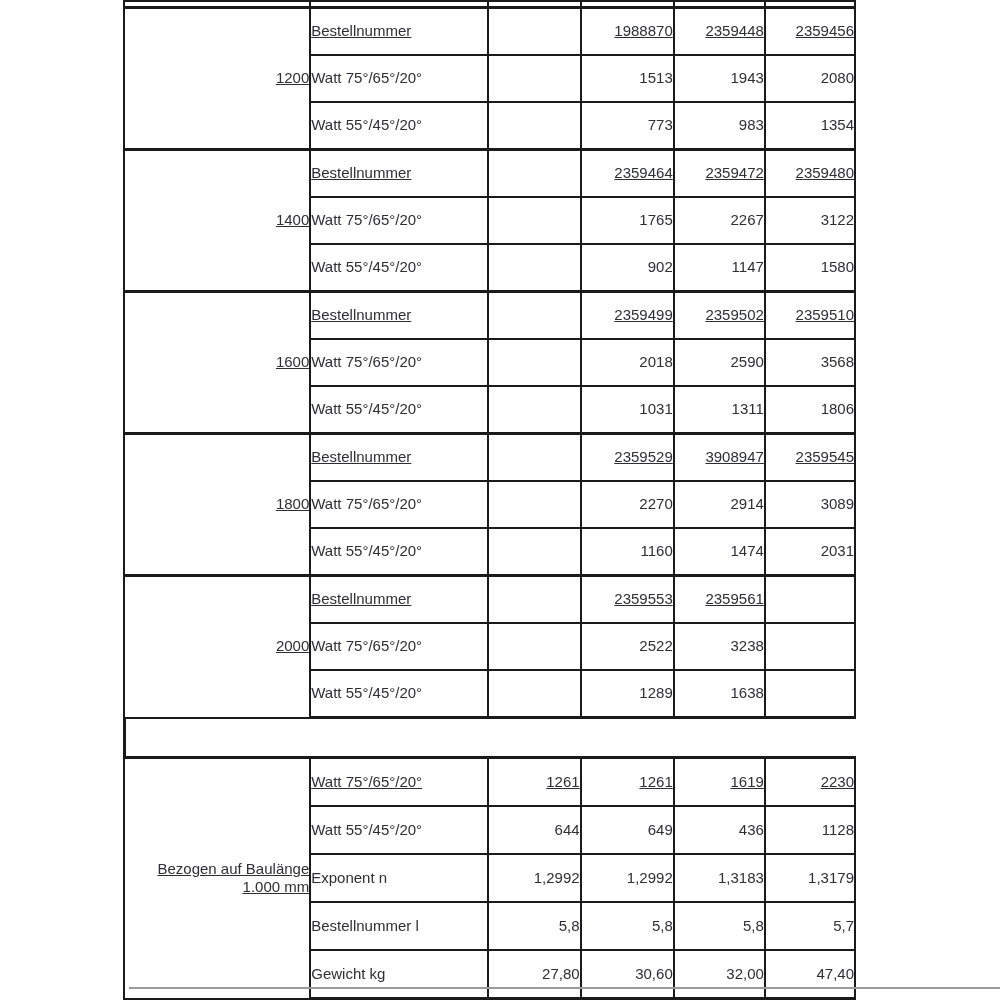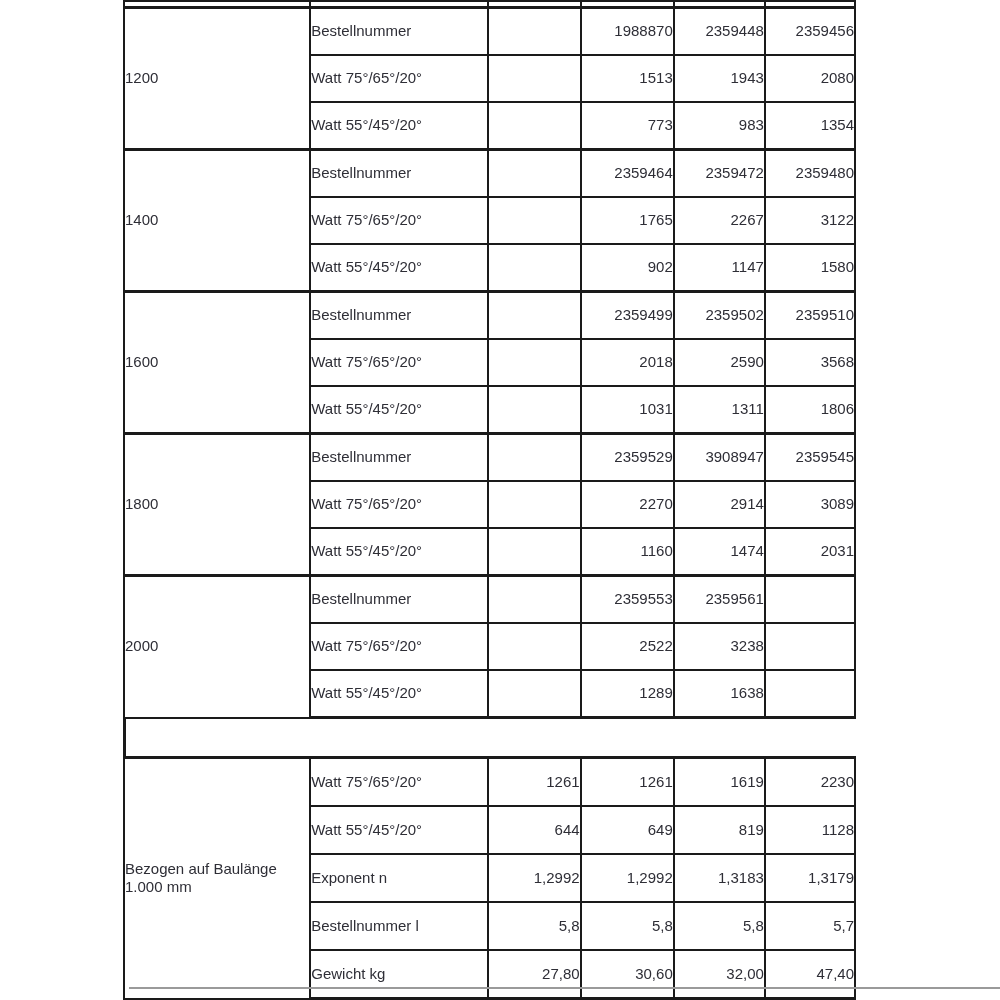--- a/index.html
+++ b/index.html
@@ -7,23 +7,23 @@
        font-family:"Liberation Sans",sans-serif;}
   .wrap{position:absolute;left:123px;top:0;width:733px;}
   table.tbl{border-collapse:collapse;table-layout:fixed;width:733px;}
   table.tbl td{
     border:2px solid #1a1a1a;
     font-size:15px;line-height:1.25;color:#2e2e36;
     padding:0;height:45px;vertical-align:middle;overflow:hidden;
   }
   table.tbl.b td{height:46px;}
   tr.frag td{height:4px;border-top-width:2px;}
-  tr.secfirst td{border-top-width:3px;}
+  tr.secfirst td{border-top-width:3px;text-decoration:underline;}
   tr.botthick td{border-bottom-width:3px;}
-  td.sl{border-left-width:3px;border-right-width:3px;text-align:left;padding:0 14px;}
+  td.sl{border-left-width:3px;border-right-width:3px;text-align:right;padding:0 14px;}
   td.rl{padding-left:11px;text-align:left;border-right-width:3px;}
   td.v{text-align:right;padding-right:12px;}
   td.last{border-right-width:3px;}
   .gap{width:733px;height:37px;border-left:3px solid #1a1a1a;box-sizing:border-box;}
   .bottom-rule{position:absolute;left:129px;top:987px;width:871px;height:2px;background:#9a9a9a;}
 </style>
 </head>
 <body>
 
 <div class="wrap">
@@ -183,21 +183,21 @@
       <td class="rl">Watt 75°/65°/20°</td>
       <td class="v">1261</td>
       <td class="v">1261</td>
       <td class="v">1619</td>
       <td class="v last">2230</td>
     </tr>
     <tr>
       <td class="rl">Watt 55°/45°/20°</td>
       <td class="v">644</td>
       <td class="v">649</td>
-      <td class="v">819</td>
+      <td class="v">436</td>
       <td class="v last">1128</td>
     </tr>
     <tr>
       <td class="rl">Exponent n</td>
       <td class="v">1,2992</td>
       <td class="v">1,2992</td>
       <td class="v">1,3183</td>
       <td class="v last">1,3179</td>
     </tr>
     <tr>

